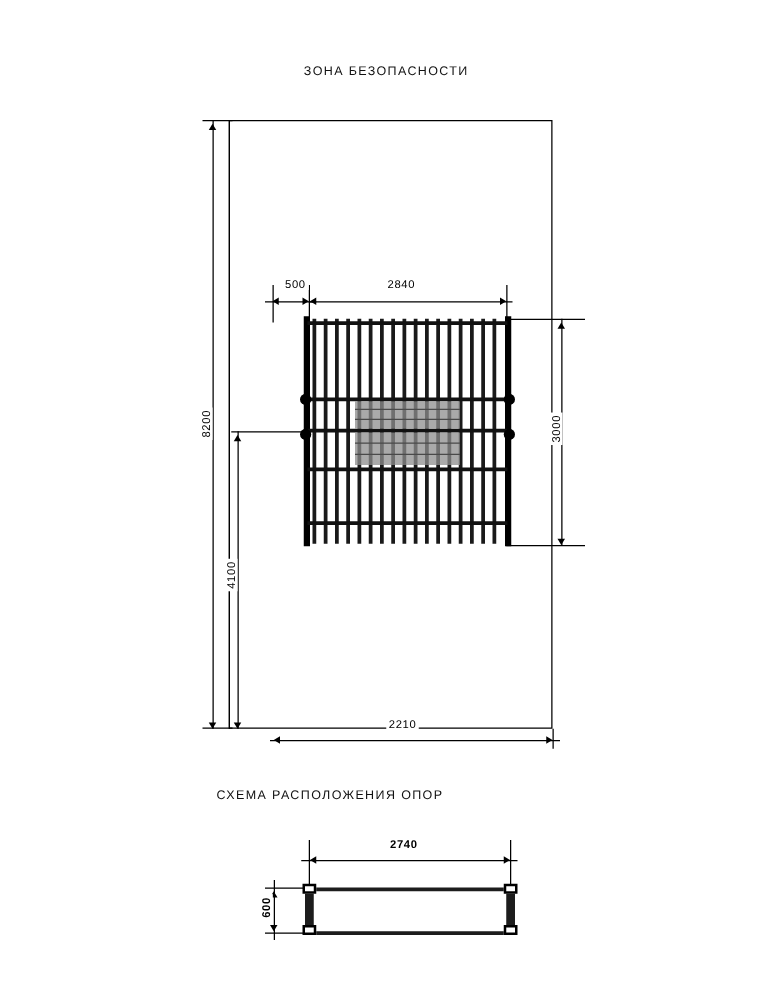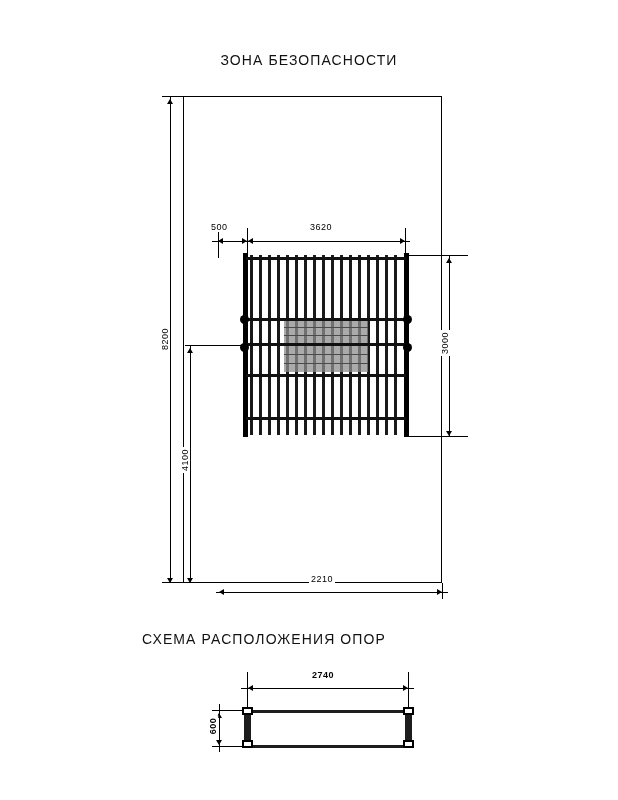--- a/index.html
+++ b/index.html
@@ -17,21 +17,21 @@
   }
   .page {
     position: absolute;
     left: 0; top: 0;
     width: 618px;
     height: 800px;
   }
   .title {
     position: absolute;
     text-align: center;
-    font-size: 14px;
+    font-size: 10px;
     letter-spacing: 1.1px;
     color: #111111;
     white-space: nowrap;
   }
   #title-safety { left: 0; top: 52px; width: 618px; }
   #title-supports { left: 0; top: 631px; width: 528px; }
 
   .ln {
     position: absolute;
     background: #000000;
@@ -166,27 +166,27 @@
   <div class="ln h1" style="left:185px; top:345px; width:62px;"></div>
   <div class="arrow arr-u" style="left:187px; top:348px;"></div>
   <div class="arrow arr-d" style="left:187px; top:578px;"></div>
   <div class="dimtext vert" style="left:172px; top:455px;">4100</div>
 
   <div class="ln v1" style="left:218px; top:228px; height:30px;"></div>
   <div class="ln v1" style="left:247px; top:228px; height:30px;"></div>
   <div class="ln h1" style="left:212px; top:241px; width:41px;"></div>
   <div class="arrow arr-l" style="left:218px; top:238px;"></div>
   <div class="arrow arr-r" style="left:242px; top:238px;"></div>
-  <div class="dimtext" style="left:209px; top:222px;">500</div>
+  <div class="dimtext" style="left:226px; top:222px;">500</div>
 
   <div class="ln v1" style="left:405px; top:228px; height:30px;"></div>
   <div class="ln h1" style="left:247px; top:241px; width:163px;"></div>
   <div class="arrow arr-l" style="left:248px; top:238px;"></div>
   <div class="arrow arr-r" style="left:400px; top:238px;"></div>
-  <div class="dimtext" style="left:308px; top:222px;">3620</div>
+  <div class="dimtext" style="left:308px; top:222px;">2840</div>
 
   <div class="ln h1" style="left:405px; top:255px; width:63px;"></div>
   <div class="ln h1" style="left:405px; top:436px; width:63px;"></div>
   <div class="ln v1" style="left:449px; top:255px; height:181px;"></div>
   <div class="arrow arr-u" style="left:446px; top:258px;"></div>
   <div class="arrow arr-d" style="left:446px; top:431px;"></div>
   <div class="dimtext vert" style="left:432px; top:338px;">3000</div>
 
   <div class="ln v1" style="left:442px; top:583px; height:16px;"></div>
   <div class="ln h1" style="left:216px; top:592px; width:232px;"></div>

